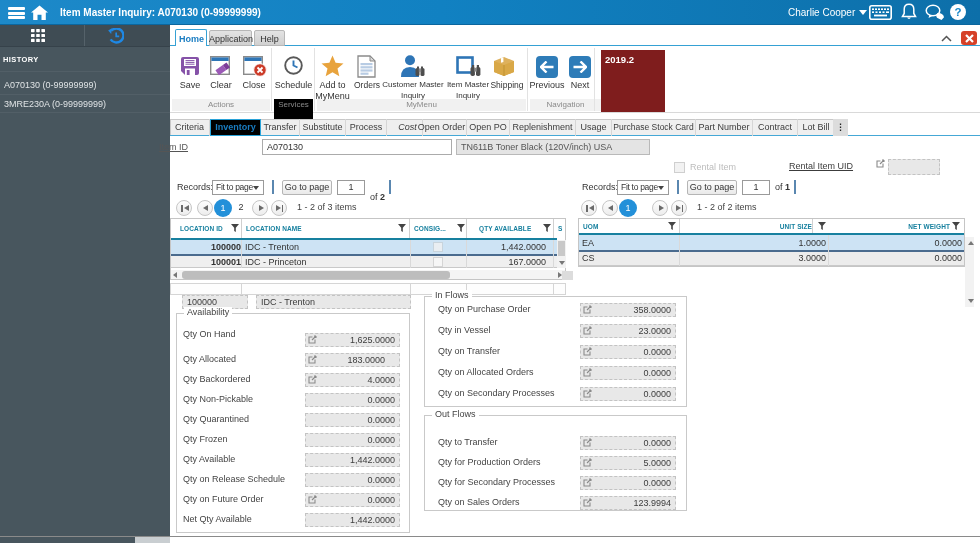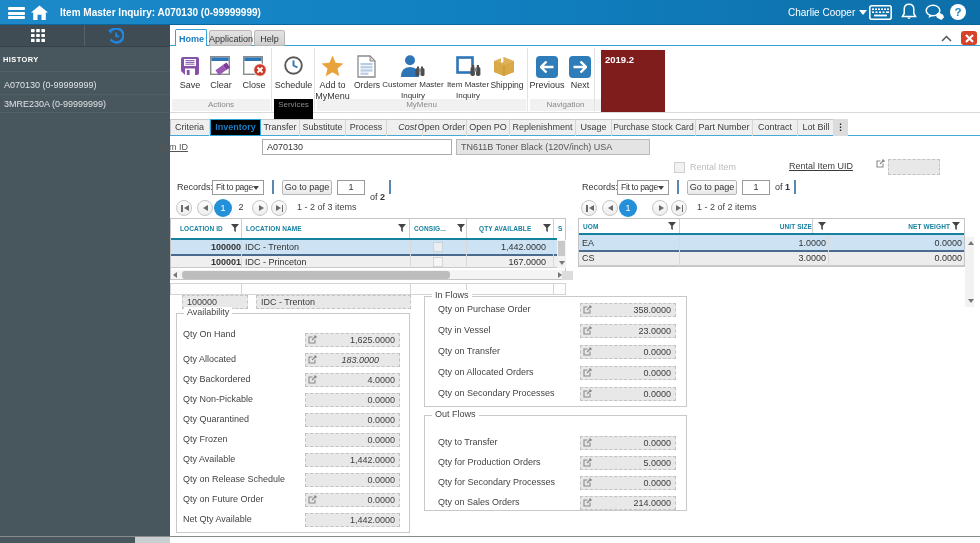--- a/index.html
+++ b/index.html
@@ -405,21 +405,21 @@
 
 <div class="fs" style="left:176px;top:313px;width:234px;height:220px;"></div>
 <div class="leg" style="left:184px;top:307px;">Availability</div>
 <div class="lbl" style="left:183px;top:329px;">Qty On Hand</div>
 <div class="ro num" style="left:305px;top:333.0px;width:95px;height:14px;padding-right:4px;line-height:13px;">1,625.0000</div>
 <svg class="abs" style="left:308px;top:335.0px;" width="9" height="9" viewBox="0 0 9 9">
     <path d="M7 4.5 L7 8 L1 8 L1 2 L4.5 2" fill="none" stroke="#8a8a8a" stroke-width="1.1"></path>
     <path d="M4 5 L8 1 M8 1 L8 3 M8 1 L6 1" stroke="#8a8a8a" stroke-width="1.1"></path>
   </svg>
 <div class="lbl" style="left:183px;top:353.5px;">Qty Allocated</div>
-<div class="ro num" style="left:305px;top:353.0px;width:95px;height:14px;padding-right:20px;line-height:13px;font-style:italic;">183.0000</div>
+<div class="ro num" style="left:305px;top:353.0px;width:95px;height:14px;padding-right:14px;line-height:13px;">183.0000</div>
 <svg class="abs" style="left:308px;top:355.0px;" width="9" height="9" viewBox="0 0 9 9">
     <path d="M7 4.5 L7 8 L1 8 L1 2 L4.5 2" fill="none" stroke="#8a8a8a" stroke-width="1.1"></path>
     <path d="M4 5 L8 1 M8 1 L8 3 M8 1 L6 1" stroke="#8a8a8a" stroke-width="1.1"></path>
   </svg>
 <div class="lbl" style="left:183px;top:373.5px;">Qty Backordered</div>
 <div class="ro num" style="left:305px;top:373.0px;width:95px;height:14px;padding-right:4px;line-height:13px;">4.0000</div>
 <svg class="abs" style="left:308px;top:375.0px;" width="9" height="9" viewBox="0 0 9 9">
     <path d="M7 4.5 L7 8 L1 8 L1 2 L4.5 2" fill="none" stroke="#8a8a8a" stroke-width="1.1"></path>
     <path d="M4 5 L8 1 M8 1 L8 3 M8 1 L6 1" stroke="#8a8a8a" stroke-width="1.1"></path>
   </svg>
@@ -487,20 +487,20 @@
     <path d="M7 4.5 L7 8 L1 8 L1 2 L4.5 2" fill="none" stroke="#8a8a8a" stroke-width="1.1"></path>
     <path d="M4 5 L8 1 M8 1 L8 3 M8 1 L6 1" stroke="#8a8a8a" stroke-width="1.1"></path>
   </svg>
 <div class="lbl" style="left:438px;top:476.5px;">Qty for Secondary Processes</div>
 <div class="ro num" style="left:580px;top:476.0px;width:96px;height:14px;padding-right:4px;line-height:13px;">0.0000</div>
 <svg class="abs" style="left:583px;top:478.0px;" width="9" height="9" viewBox="0 0 9 9">
     <path d="M7 4.5 L7 8 L1 8 L1 2 L4.5 2" fill="none" stroke="#8a8a8a" stroke-width="1.1"></path>
     <path d="M4 5 L8 1 M8 1 L8 3 M8 1 L6 1" stroke="#8a8a8a" stroke-width="1.1"></path>
   </svg>
 <div class="lbl" style="left:438px;top:496.5px;">Qty on Sales Orders</div>
-<div class="ro num" style="left:580px;top:496.0px;width:96px;height:14px;padding-right:4px;line-height:13px;">214.0000</div>
+<div class="ro num" style="left:580px;top:496.0px;width:96px;height:14px;padding-right:4px;line-height:13px;">123.9994</div>
 <svg class="abs" style="left:583px;top:498.0px;" width="9" height="9" viewBox="0 0 9 9">
     <path d="M7 4.5 L7 8 L1 8 L1 2 L4.5 2" fill="none" stroke="#8a8a8a" stroke-width="1.1"></path>
     <path d="M4 5 L8 1 M8 1 L8 3 M8 1 L6 1" stroke="#8a8a8a" stroke-width="1.1"></path>
   </svg>
 
 <div class="abs" style="left:0;top:536px;width:980px;height:1px;background:#8a8a8a;"></div>
 <div class="abs" style="left:135px;top:537px;width:35px;height:6px;background:#c9ced1;"></div>
 
 </body></html>

